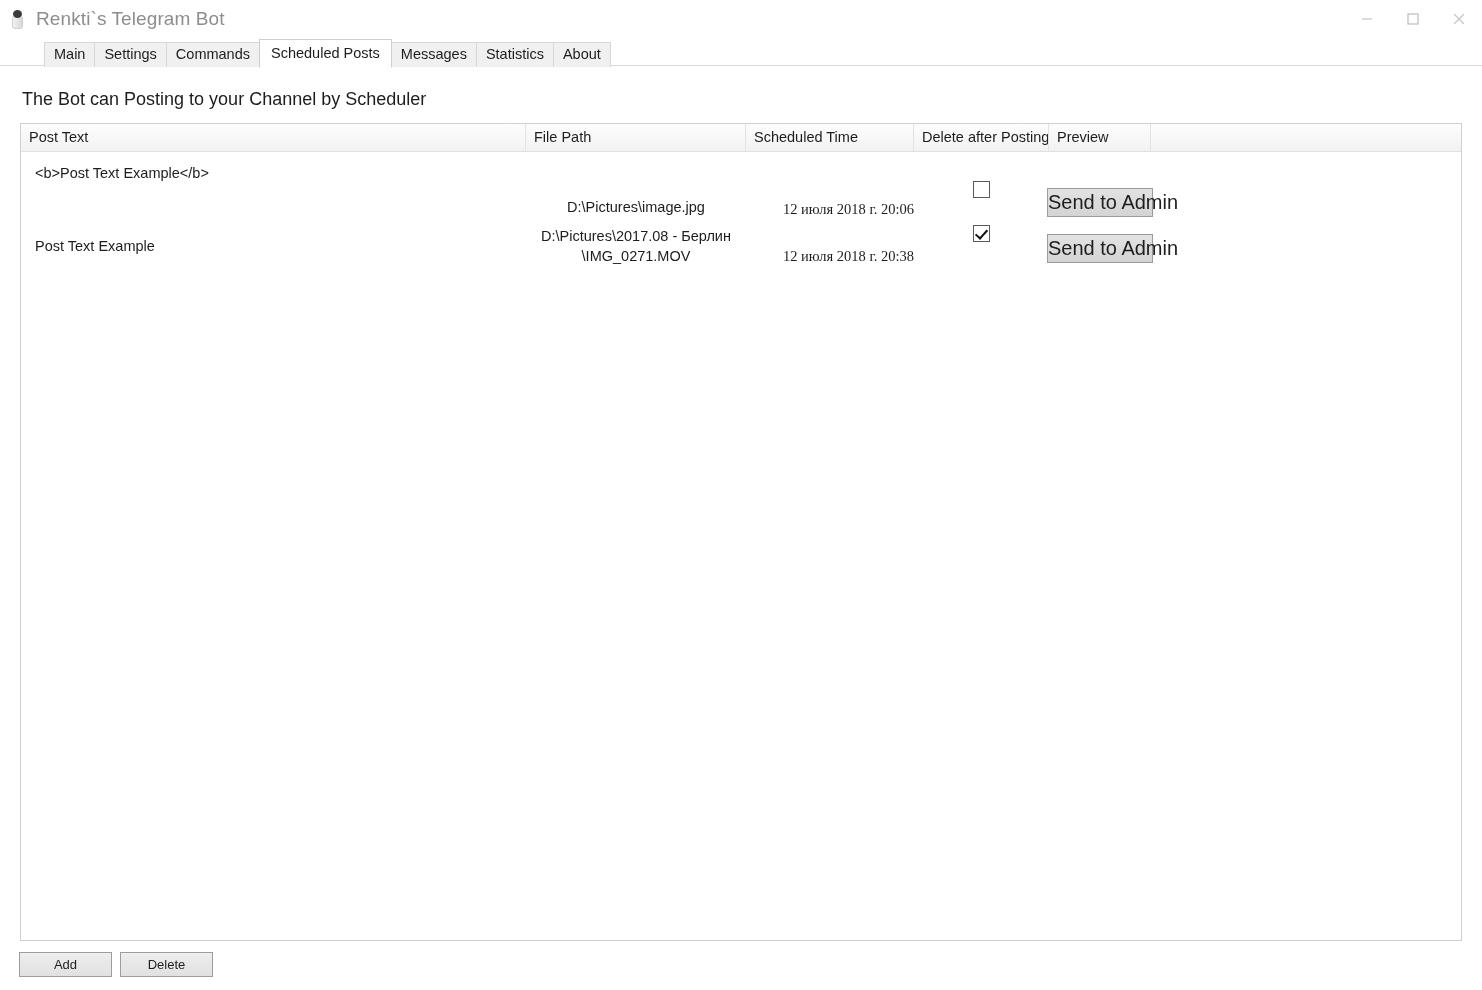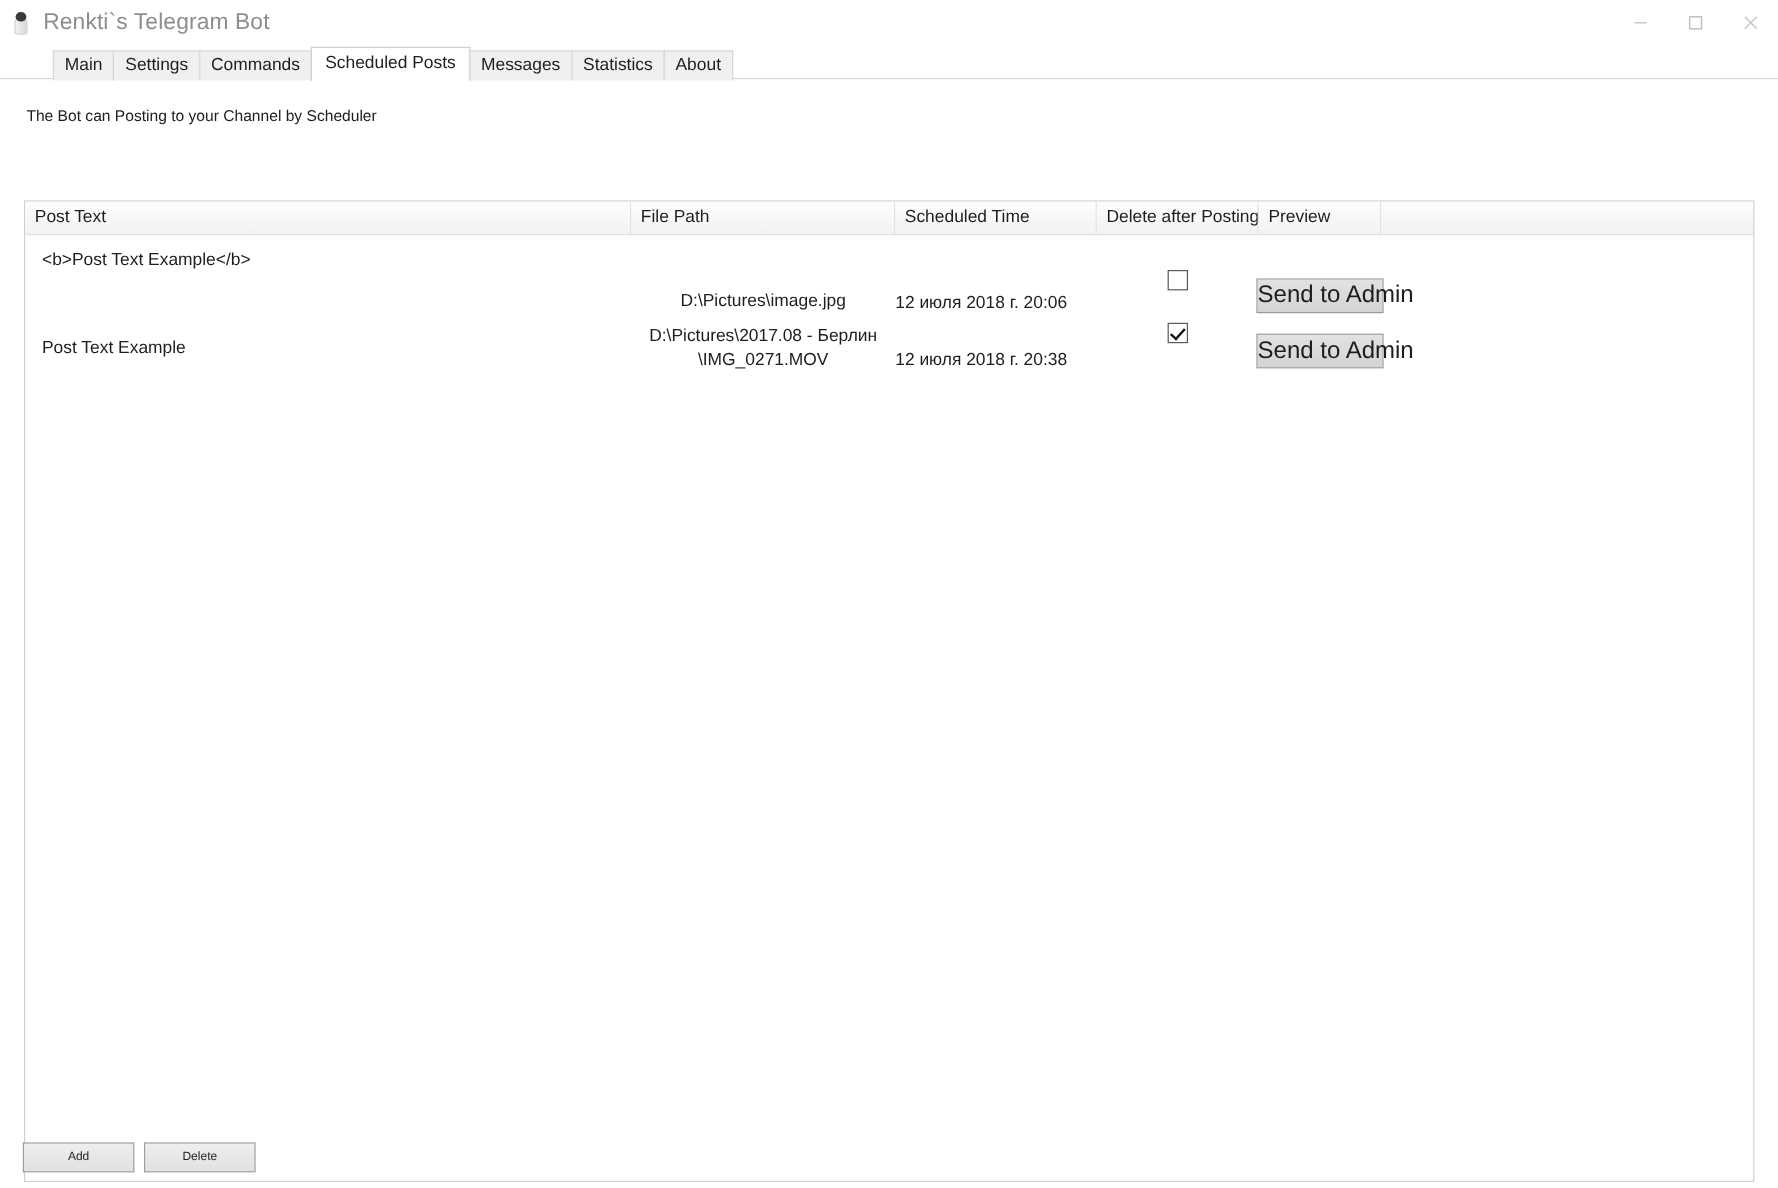--- a/index.html
+++ b/index.html
@@ -119,35 +119,34 @@
     z-index: 3;
     padding: 0 11px;
     margin-bottom: -1px;
   }
 
   
   .hint {
     position: absolute;
     left: 22px;
     top: 89px;
-    font-size: 13px;
+    font-size: 18px;
     color: #1d1d1d;
     white-space: nowrap;
   }
 
   .grid {
     position: absolute;
     left: 20px;
     top: 123px;
     width: 1442px;
     height: 818px;
     background: #ffffff;
     border: 1px solid #d0d0d0;
     overflow: hidden;
-    margin-top: 44px;
   }
   .grid-header {
     display: flex;
     height: 28px;
     background: linear-gradient(to bottom, #fdfdfd 0%, #f7f7f7 55%, #f2f2f2 100%);
     border-bottom: 1px solid #e0e0e0;
   }
   .gh {
     height: 28px;
     line-height: 27px;
@@ -176,21 +175,21 @@
     position: relative;
   }
   .cell {
     font-size: 14.5px;
     color: #1d1d1d;
     padding-top: 11px;
     line-height: 20px;
   }
   .cell.post   { width: 505px; padding-left: 14px; text-align: left; }
   .cell.file   { width: 220px; text-align: center; }
-  .cell.time   { width: 168px; text-align: left; }
+  .cell.time   { width: 168px; text-align: right; font-family: Liberation Serif, serif; }
   .cell.delete { width: 135px; display: flex; justify-content: center; padding-top: 8px;}
   .cell.prev   { width: 102px; display: flex; justify-content: center; padding-top: 0; }
 
   .row-1 .cell.file { padding-top: 45px; }
   .row-1 .cell.time { padding-top: 47px; }
   .row-1 .cell.prev { padding-top: 36px; }
   .row-1 .cell.delete { padding-top: 29px; }
 
   .row-2 .cell.post { padding-top: 17px; }
   .row-2 .cell.file { padding-top: 7px; text-align: center; }
@@ -238,21 +237,21 @@
     top: 952px;
     display: flex;
     gap: 8px;
   }
   .bbtn {
     width: 93px;
     height: 25px;
     background: linear-gradient(to bottom, #eeeeee, #e1e1e1);
     border: 1px solid #9d9d9d;
     font-family: "Liberation Sans", sans-serif;
-    font-size: 10px;
+    font-size: 13px;
     color: #1d1d1d;
     line-height: 23px;
     text-align: center;
     padding: 0;
   }
 </style>
 </head>
 <body>
 
 <div class="titlebar">

